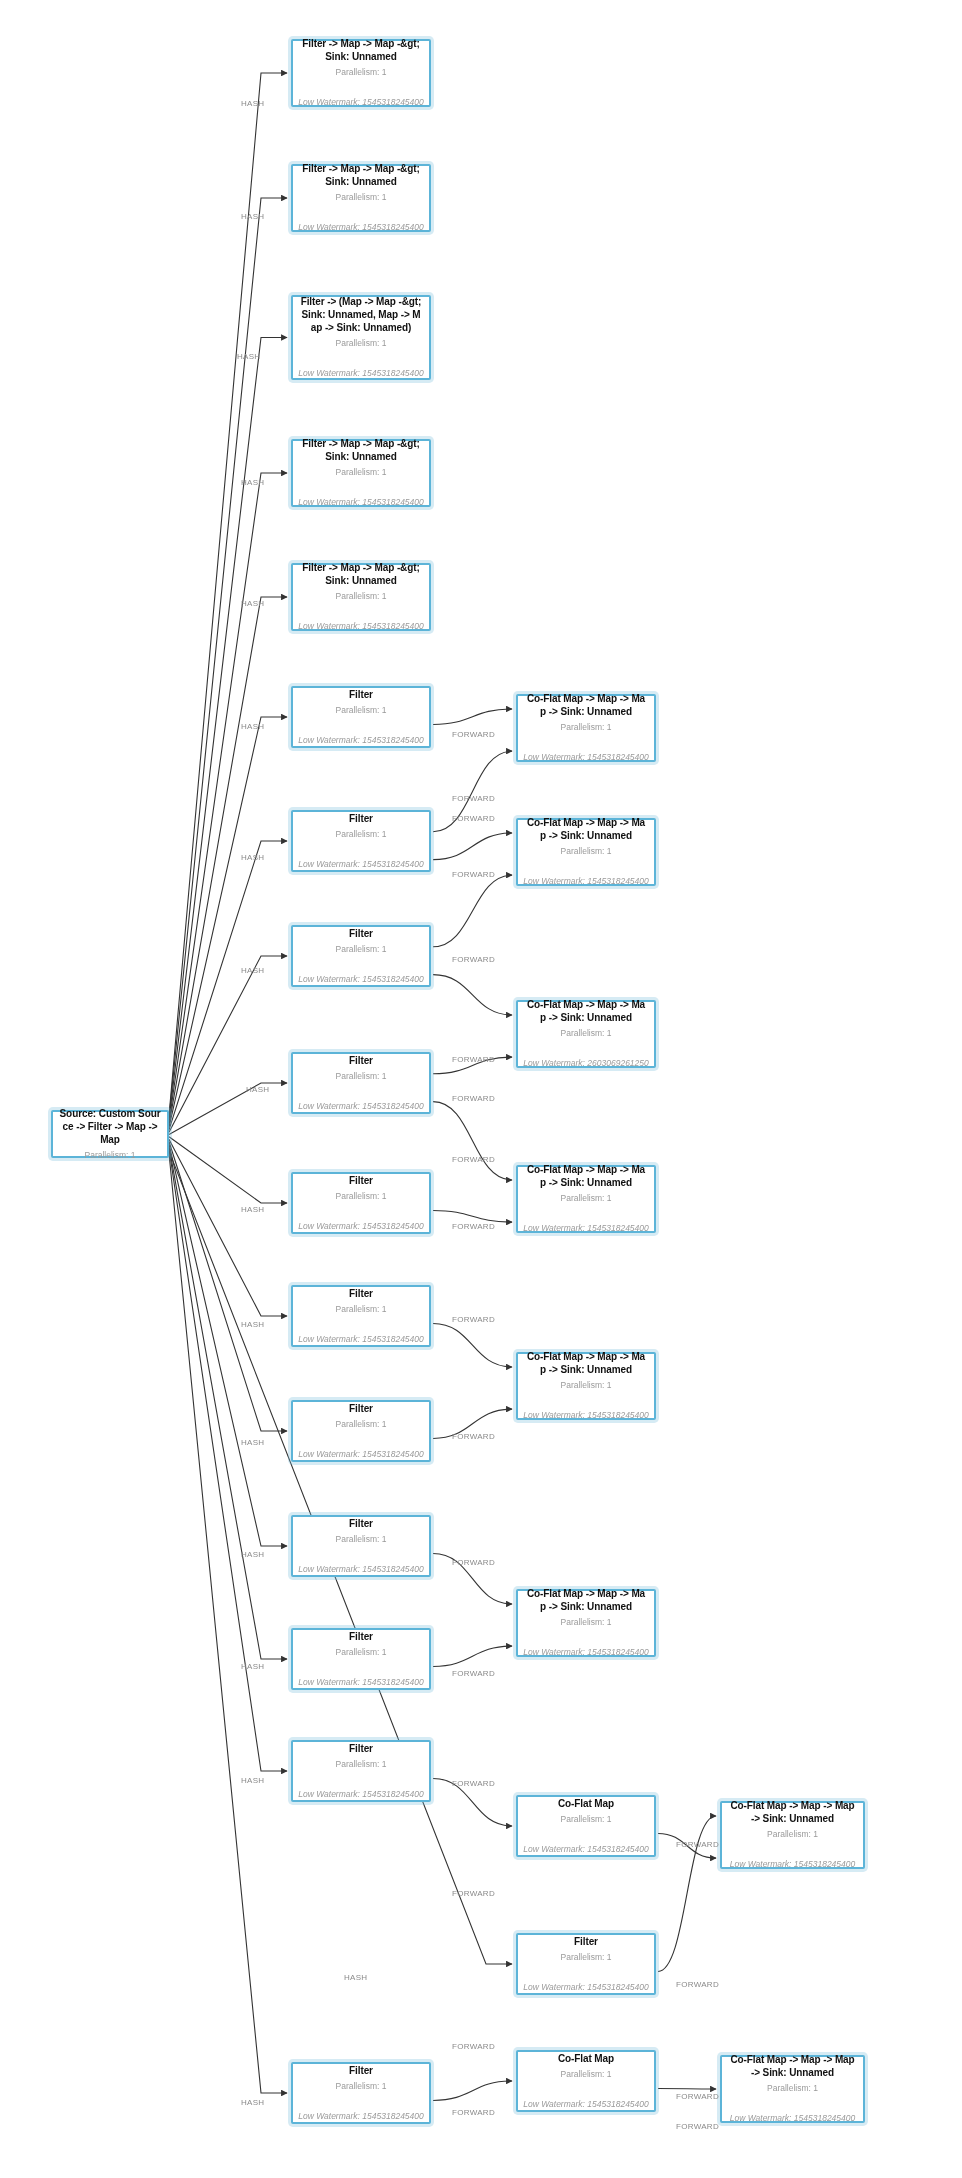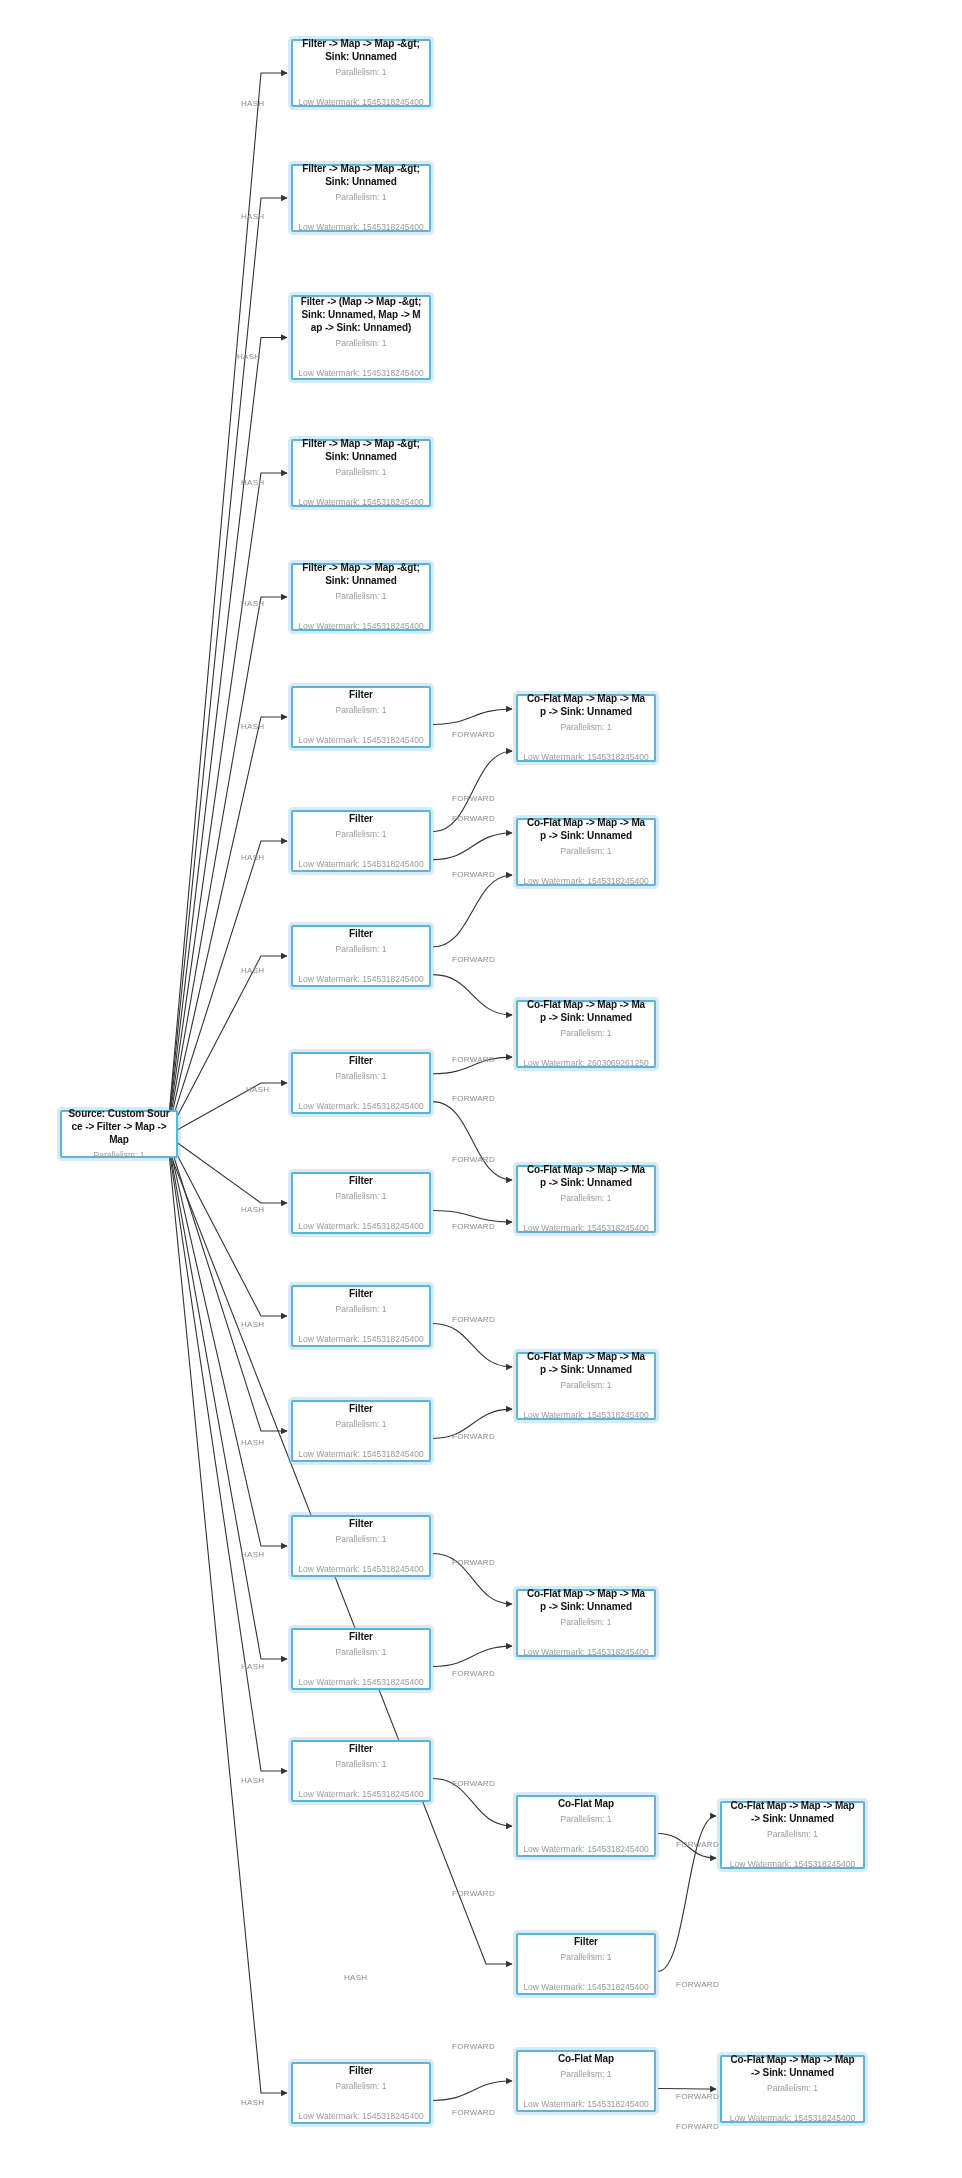--- a/index.html
+++ b/index.html
@@ -32,21 +32,21 @@
     word-break:break-all;
     letter-spacing:-0.1px;
   }
   .node .meta{
     font-size:8.5px;
     color:#9a9a9a;
     line-height:13px;
     margin-top:3px;
     white-space:nowrap;
   }
-  .node .meta.second{margin-top:17px;}
+  .node .meta.second{margin-top:17px;font-style:italic;}
 
   .edge-label{
     position:absolute;
     font-size:8px;
     font-weight:normal;
     color:#8a8a8a;
     letter-spacing:0.3px;
     white-space:nowrap;
   }
 </style>
@@ -91,21 +91,21 @@
         <path d="M 433 1553.44 C 472.5 1553.44, 472.5 1603.96, 512 1603.96" marker-end="url(#arrow)"></path>
         <path d="M 433 1666.44 C 472.5 1666.44, 472.5 1646.12, 512 1646.12" marker-end="url(#arrow)"></path>
         <path d="M 433 1778.44 C 472.5 1778.44, 472.5 1826, 512 1826" marker-end="url(#arrow)"></path>
         <path d="M 658 1971.44 C 687 1971.44, 687 1815.96, 716 1815.96" marker-end="url(#arrow)"></path>
         <path d="M 433 2100.44 C 472.5 2100.44, 472.5 2081, 512 2081" marker-end="url(#arrow)"></path>
         <path d="M 658 1833.44 C 687 1833.44, 687 1858.12, 716 1858.12" marker-end="url(#arrow)"></path>
         <path d="M 658 2088.44 C 687 2088.44, 687 2089, 716 2089" marker-end="url(#arrow)"></path>
       </g>
   </svg>
   <div id="nodes-layer">
-      <div class="node" style="left: 51px; top: 1110px; width: 118px; height: 48px; margin-left: 9px;">
+      <div class="node" style="left: 51px; top: 1110px; width: 118px; height: 48px;">
         <div class="title">Source: Custom Source -&gt; Filter -&gt; Map -&gt; Map</div>
         <div class="meta">Parallelism: 1</div>
       </div>
       <div class="node" style="left: 291px; top: 39px; width: 140px; height: 68px;">
         <div class="title">Filter -&gt; Map -&gt; Map -&amp;gt; Sink: Unnamed</div>
         <div class="meta">Parallelism: 1</div>
         <div class="meta second">Low Watermark: 1545318245400</div>
       </div>
       <div class="node" style="left: 291px; top: 164px; width: 140px; height: 68px;">
         <div class="title">Filter -&gt; Map -&gt; Map -&amp;gt; Sink: Unnamed</div>

